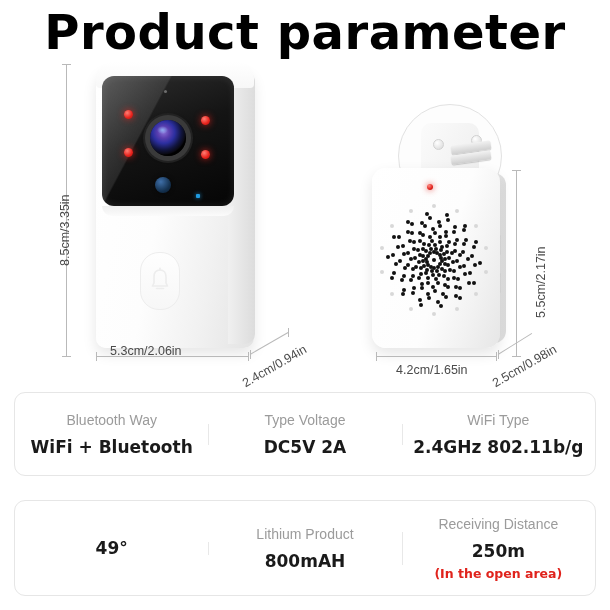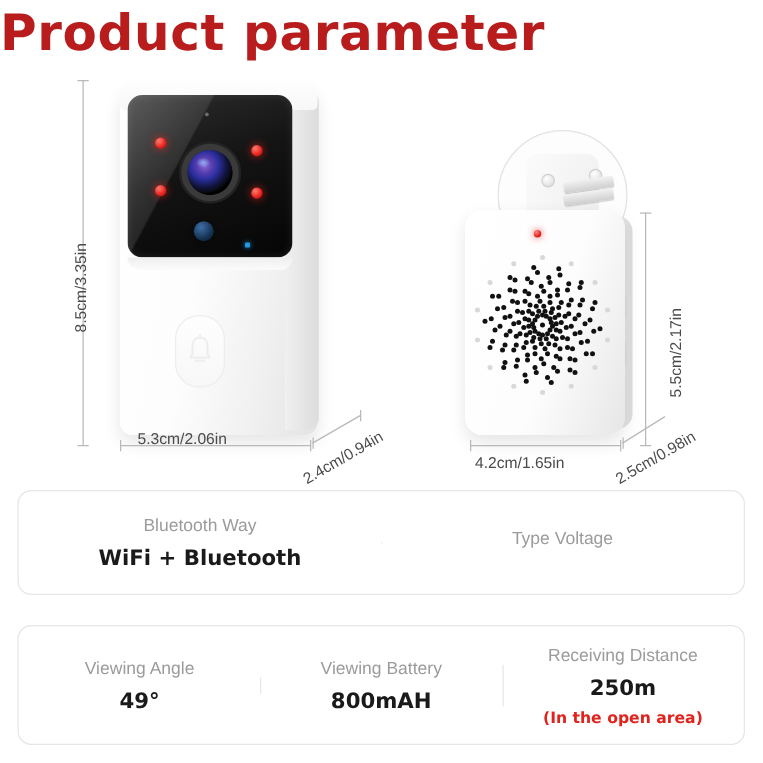--- a/index.html
+++ b/index.html
@@ -13,22 +13,22 @@
   .page{position:absolute;inset:0;width:610px;height:610px;}
 
   
   .wm{
     position:absolute;color:#f2f2f2;font-size:21px;font-weight:700;
     letter-spacing:1px;user-select:none;pointer-events:none;
   }
 
   
   .title{
-    position:absolute;top:4px;left:0;width:610px;text-align:left;
-    font-size:40px;font-weight:bold;letter-spacing:.5px;color:#b91c1c;
+    position:absolute;top:4px;left:0;width:610px;text-align:center;
+    font-size:48px;font-weight:bold;letter-spacing:.5px;color:#000000;
     font-family:"DejaVu Sans", sans-serif;
   }
 
   
   .hero{position:absolute;top:48px;left:0;width:610px;height:340px;}
 
   
   .db{position:absolute;left:88px;top:8px;width:175px;height:295px;}
   .db-body{
     position:absolute;left:8px;top:12px;width:158px;height:280px;
@@ -405,44 +405,48 @@
     </div>
 
     <div class="dim-line-v" style="left:516px;top:122px;height:186px;"></div>
     <div class="tick-h" style="left:512px;top:122px;"></div>
     <div class="tick-h" style="left:512px;top:308px;"></div>
     <div class="dim-txt rot90" style="left:534px;top:270px;">5.5cm/2.17in</div>
 
     <div class="dim-line-h" style="left:376px;top:308px;width:120px;"></div>
     <div class="tick-v" style="left:376px;top:304px;"></div>
     <div class="tick-v" style="left:496px;top:304px;"></div>
-    <div class="dim-txt" style="left:380px;top:315px;text-align:right;">4.2cm/1.65in</div>
+    <div class="dim-txt" style="left:396px;top:315px;text-align:right;">4.2cm/1.65in</div>
 
     <div class="diag-line" style="left:498px;top:306px;width:40px;transform:rotate(-32deg);"></div>
     <div class="tick-v" style="left:498px;top:302px;"></div>
     <div class="dim-txt diag" style="left:490px;top:330px;">2.5cm/0.98in</div>
   </div>
 
   <div class="card c1">
     <div class="cell">
       <div class="lbl">Bluetooth Way</div>
       <div class="val">WiFi + Bluetooth</div>
     </div>
     <div class="cell">
       <div class="lbl">Type Voltage</div>
+      <div class="val">DC5V 2A</div>
+    </div>
+    <div class="cell">
+      <div class="lbl">WiFi Type</div>
+      <div class="val">2.4GHz 802.11b/g</div>
     </div>
   </div>
 
   <div class="card c2">
     <div class="cell">
-      <div class="lbl">Viewing Angle</div>
       <div class="val">49°</div>
     </div>
     <div class="cell">
-      <div class="lbl">Viewing Battery</div>
+      <div class="lbl">Lithium Product</div>
       <div class="val">800mAH</div>
     </div>
     <div class="cell">
       <div class="lbl">Receiving Distance</div>
       <div class="val">250m</div>
       <div class="note">(In the open area)</div>
     </div>
   </div>
 
 </div>

